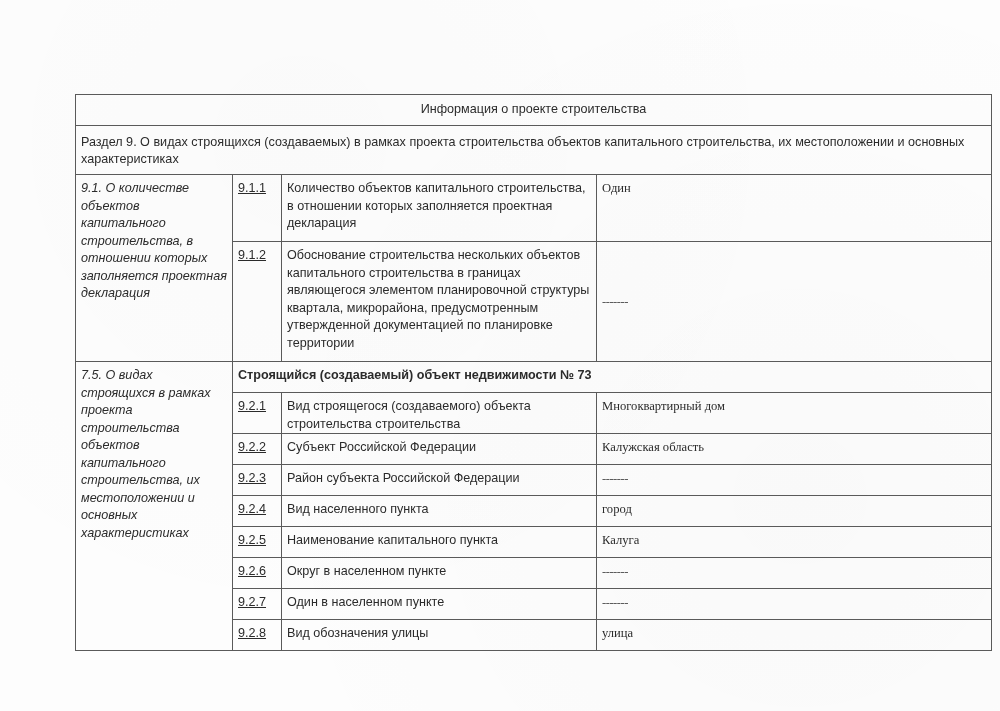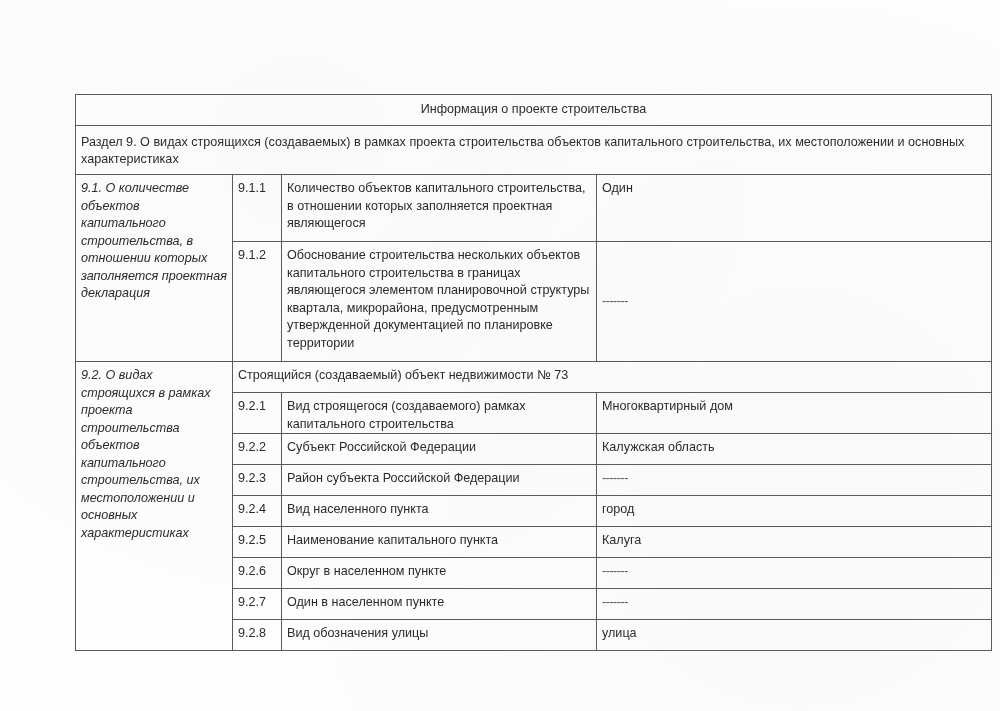--- a/index.html
+++ b/index.html
@@ -26,25 +26,25 @@
     table.doc td {
       border: 1.3px solid #5a5a5a;
       vertical-align: top;
       padding: 0 5px;
       box-sizing: border-box;
       margin-left: 20px;
     }
     .c-title { text-align: center; vertical-align: middle !important; height: 31px; }
     .c-section { text-align: left; vertical-align: middle !important; height: 49px; padding-top: 2px !important; }
     .c-group { padding-top: 5px !important; font-style: italic; }
-    .c-num { padding-top: 5px !important; }
+    .c-num { padding-top: 5px !important; text-decoration: underline; }
     .c-label { padding-top: 5px !important; }
-    .c-val { padding-top: 5px !important; }
+    .c-val { padding-top: 5px !important; font-family: Liberation Serif, serif; }
     .c-val.mid { vertical-align: middle !important; padding-top: 0 !important; }
-    .c-sub { padding-top: 5px !important; height: 31px; }
+    .c-sub { padding-top: 5px !important; height: 31px; font-weight: bold; }
     tr.r911 td { height: 67px; }
     tr.r912 td { height: 120px; }
     tr.r921 td { height: 33px; }
     tr.rs td { height: 31px; }
     .dash { letter-spacing: -0.5px; color: #555; }
   </style>
 </head>
 <body>
 
 <div class="page-noise"></div>
@@ -60,36 +60,36 @@
       <tr>
     <td colspan="4" class="c-title">Информация о проекте строительства</td>
   </tr>
   <tr>
     <td colspan="4" class="c-section">Раздел 9. О видах строящихся (создаваемых) в рамках проекта строительства объектов капитального строительства, их местоположении и основных характеристиках</td>
   </tr>
 
   <tr class="r911">
     <td rowspan="2" class="c-group">9.1. О количестве объектов капитального строительства, в отношении которых заполняется проектная декларация</td>
     <td class="c-num">9.1.1</td>
-    <td class="c-label">Количество объектов капитального строительства, в отношении которых заполняется проектная являющегося</td>
+    <td class="c-label">Количество объектов капитального строительства, в отношении которых заполняется проектная декларация</td>
     <td class="c-val">Один</td>
   </tr>
   <tr class="r912">
     <td class="c-num">9.1.2</td>
     <td class="c-label">Обоснование строительства нескольких объектов капитального строительства в границах являющегося элементом планировочной структуры квартала, микрорайона, предусмотренным утвержденной документацией по планировке территории</td>
     <td class="c-val mid dash">-------</td>
   </tr>
 
   <tr class="rs">
-    <td rowspan="9" class="c-group">9.2. О видах строящихся в рамках проекта строительства объектов капитального строительства, их местоположении и основных характеристиках</td>
+    <td rowspan="9" class="c-group">7.5. О видах строящихся в рамках проекта строительства объектов капитального строительства, их местоположении и основных характеристиках</td>
     <td colspan="3" class="c-sub">Строящийся (создаваемый) объект недвижимости № 73</td>
   </tr>
   <tr class="r921">
     <td class="c-num">9.2.1</td>
-    <td class="c-label">Вид строящегося (создаваемого) рамках капитального строительства</td>
+    <td class="c-label">Вид строящегося (создаваемого) объекта строительства строительства</td>
     <td class="c-val">Многоквартирный дом</td>
   </tr>
   <tr class="rs">
     <td class="c-num">9.2.2</td>
     <td class="c-label">Субъект Российской Федерации</td>
     <td class="c-val">Калужская область</td>
   </tr>
   <tr class="rs">
     <td class="c-num">9.2.3</td>
     <td class="c-label">Район субъекта Российской Федерации</td>

